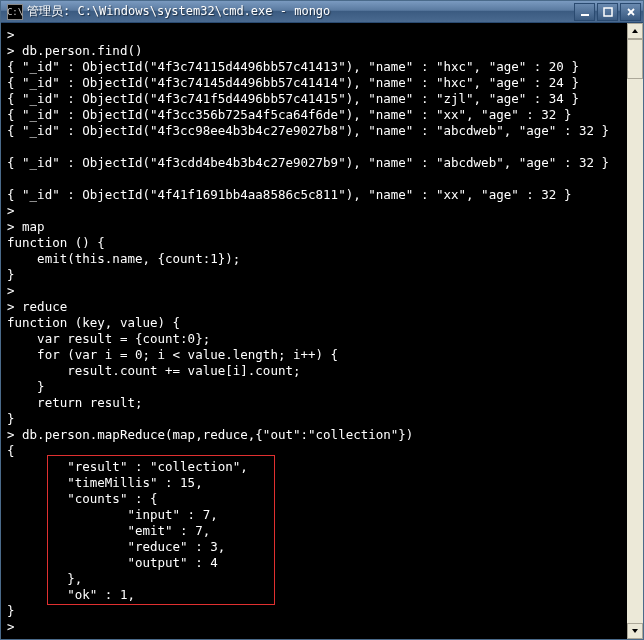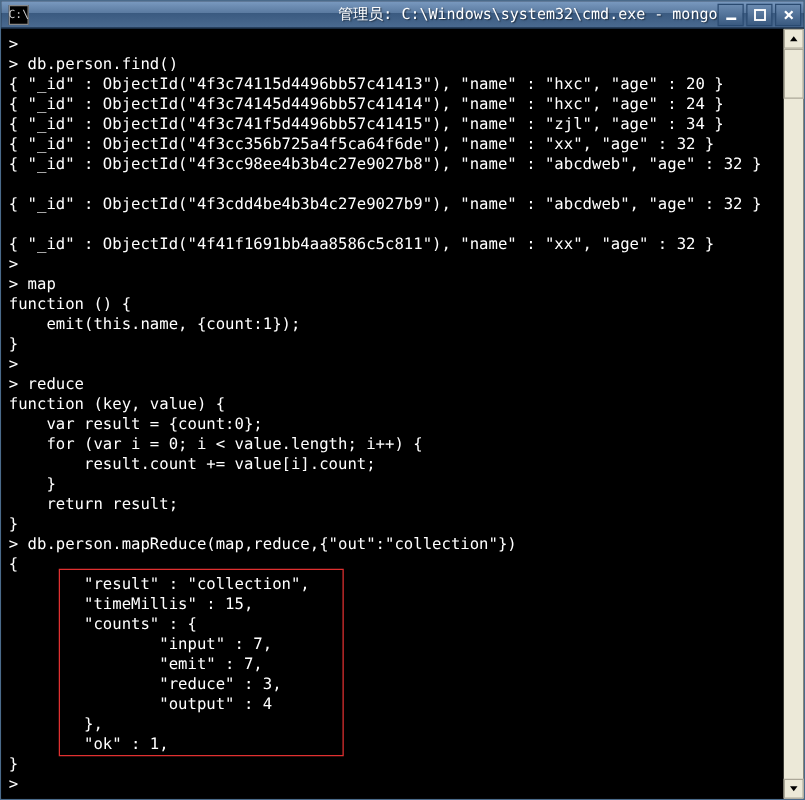--- a/index.html
+++ b/index.html
@@ -10,21 +10,21 @@
     background: linear-gradient(to bottom, #7a9ac0 0%, #5a7aa0 45%, #3a5a80 46%, #4a6a90 100%);
     display: flex; align-items: center; padding: 0 2px;
     color: #fff; font-size: 12px;
     border-bottom: 1px solid #2a4a70;
   }
   .title-icon {
     width: 16px; height: 16px; margin: 0 4px;
     display: inline-flex; align-items: center; justify-content: center;
     background: #000; border: 1px solid #888; font-size: 9px; color: #ccc;
   }
-  .title-text { flex: 1; white-space: nowrap; overflow: hidden; text-shadow: 1px 1px 1px rgba(0,0,0,0.5); text-align: right; }
+  .title-text { flex: 1; white-space: nowrap; overflow: hidden; text-shadow: 1px 1px 1px rgba(0,0,0,0.5); }
   .win-buttons { display: flex; gap: 2px; }
   .win-btn {
     width: 21px; height: 18px;
     background: linear-gradient(to bottom, #6a8ab0, #3a5a80);
     border: 1px solid #2a4a70;
     display: flex; align-items: center; justify-content: center;
     color: #fff; font-size: 11px; font-weight: bold;
   }
   .win-btn svg { width: 10px; height: 10px; }
   .terminal {

